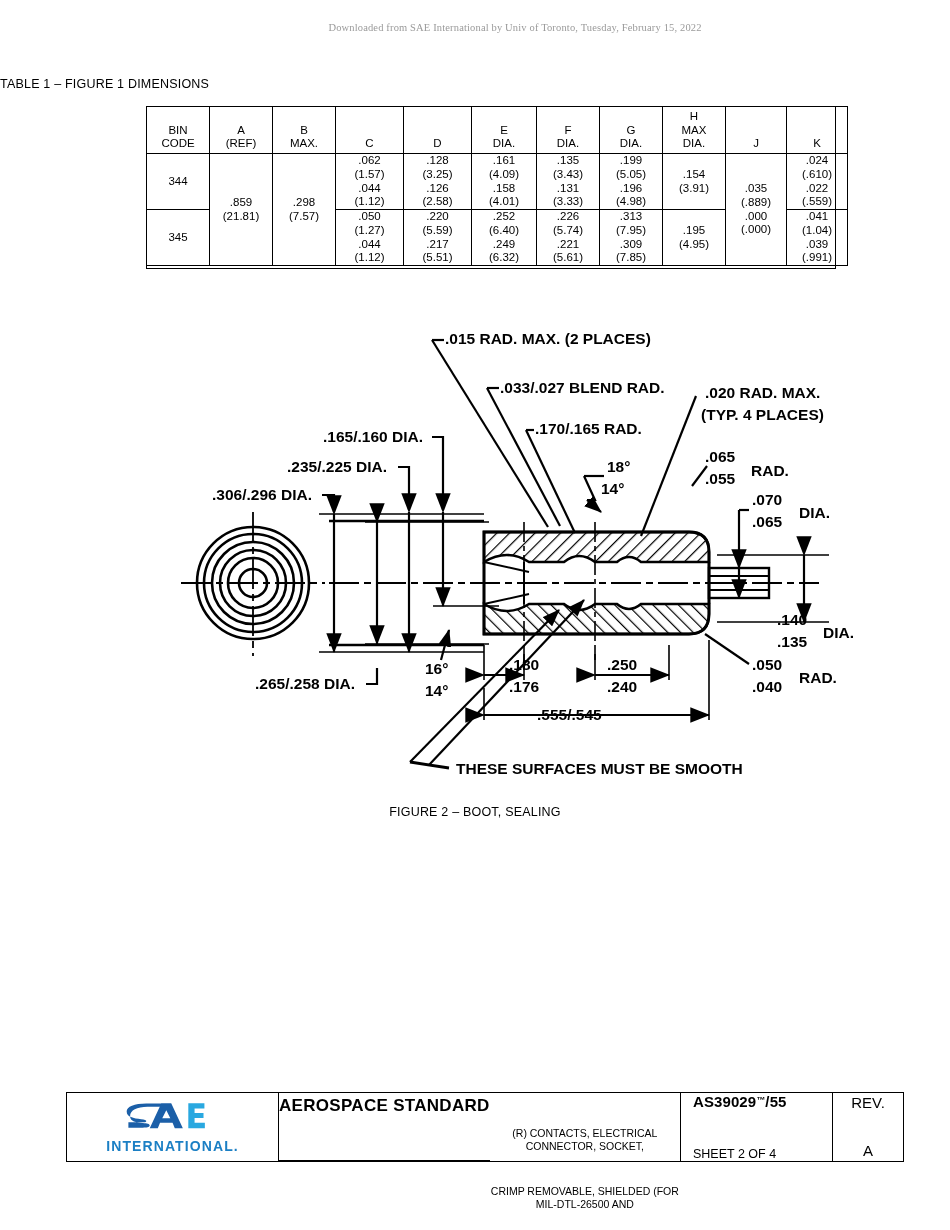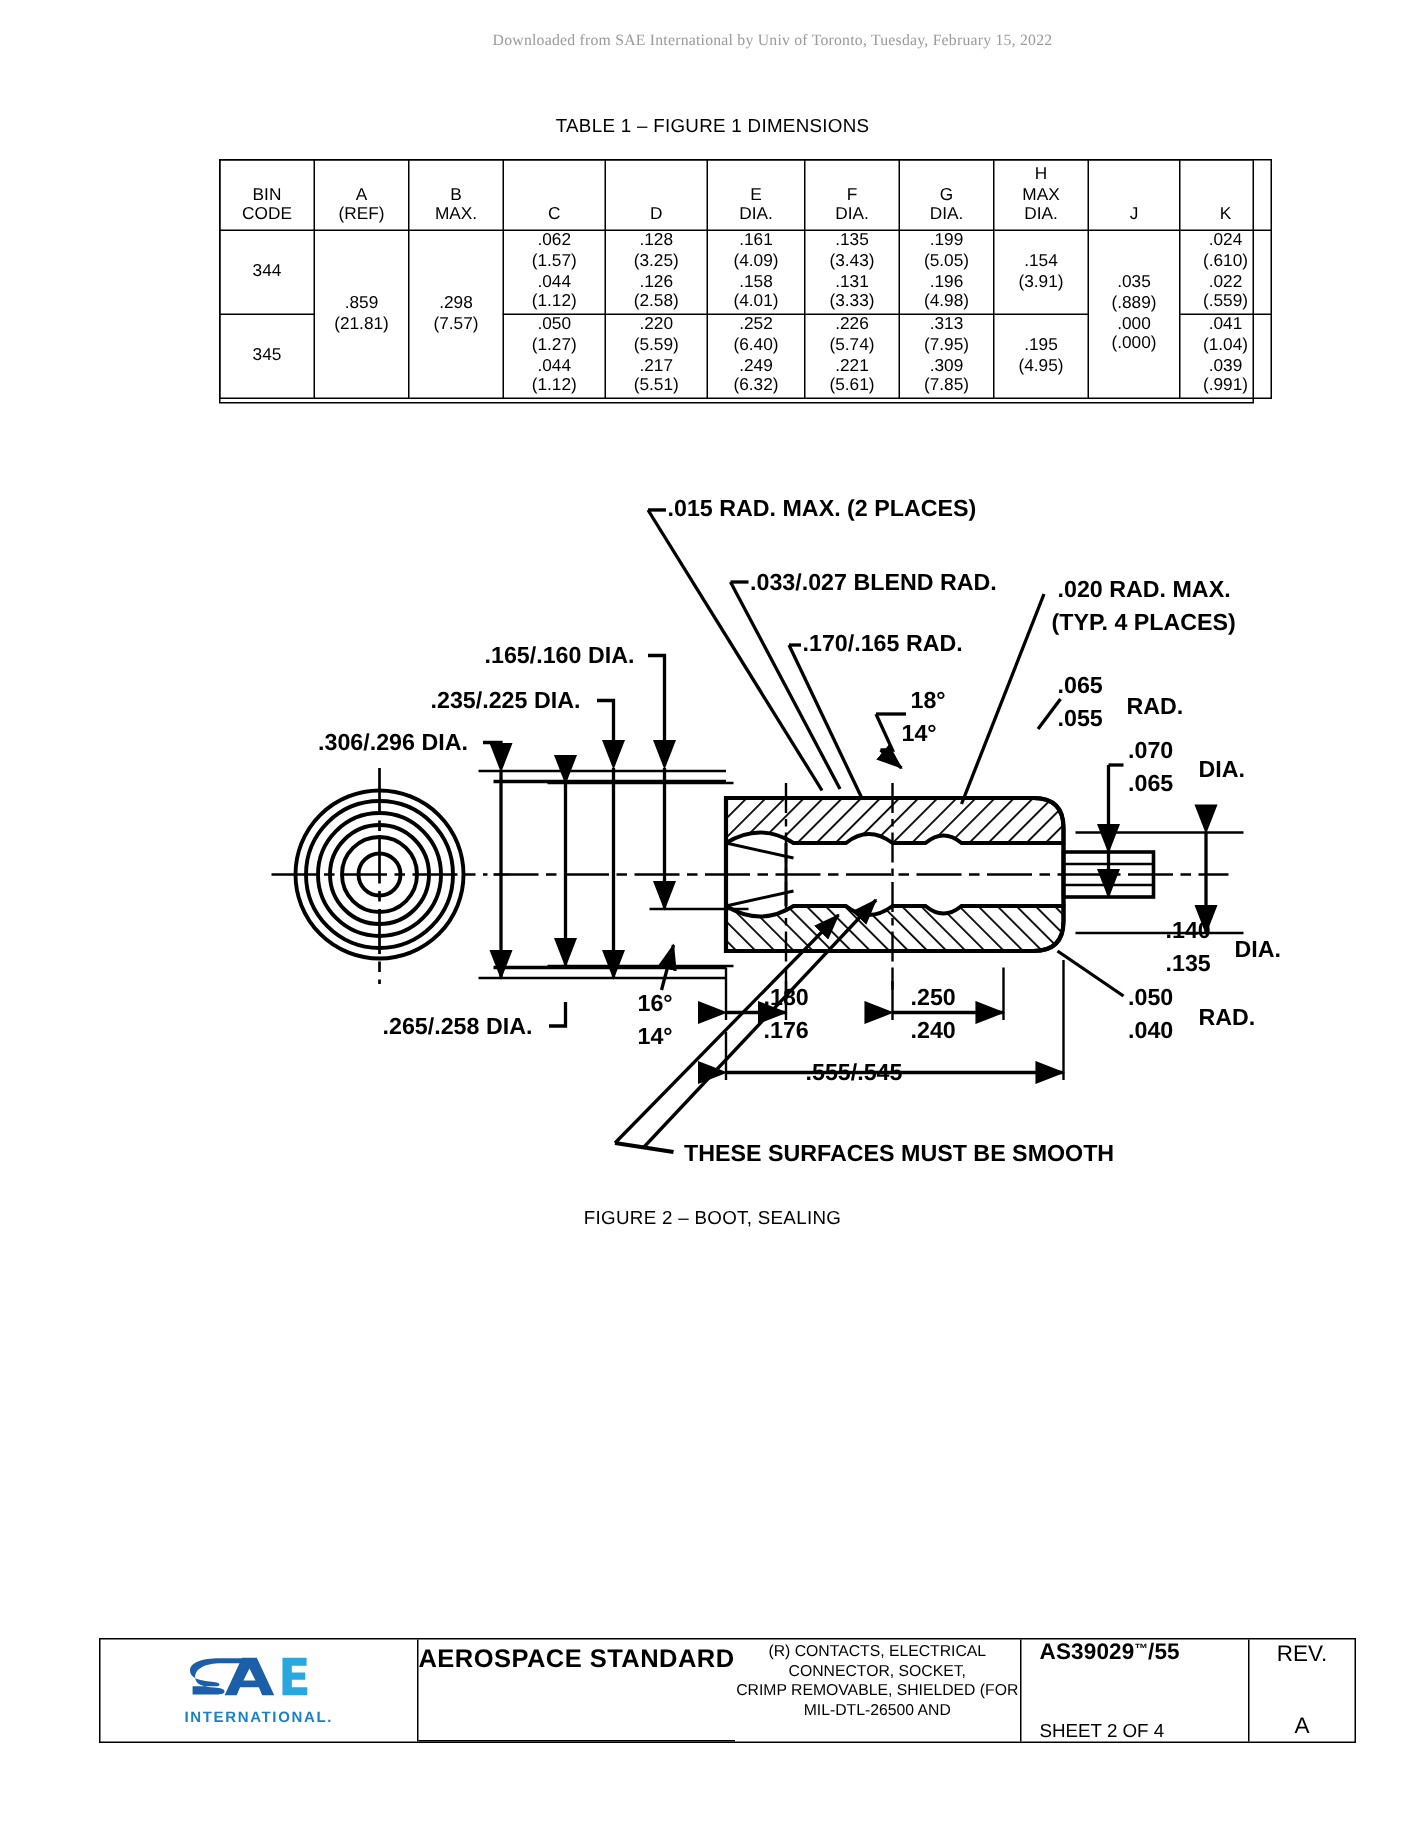--- a/index.html
+++ b/index.html
@@ -30,21 +30,21 @@
     white-space: nowrap;
     margin-left: 40px;
   }
 
   
   .table-title {
     position: absolute;
     top: 77px;
     left: 0;
     width: 950px;
-    text-align: center;
+    text-align: left;
     font-size: 12.5px;
     letter-spacing: .2px;
   }
 
   
   .dim-table-wrap {
     position: absolute;
     left: 146px;
     top: 106px;
     width: 690px;
@@ -141,21 +141,21 @@
     border-bottom: 1px solid #000;
     letter-spacing: .3px;
   }
   .f-mid-bot {
     flex: 1;
     text-align: center;
     font-size: 10.5px;
     line-height: 1.25;
     padding-top: 2px;
   }
-  .f-mid-bot span { display: block; }
+  .f-mid-bot span { display: block; margin-top: 32px; }
   .f-doc {
     width: 152px;
     border-right: 1.5px solid #000;
     box-sizing: border-box;
     display: flex;
     flex-direction: column;
     justify-content: space-between;
     padding-left: 12px;
   }
   .f-doc .docnum {
@@ -177,21 +177,21 @@
     flex-direction: column;
     align-items: center;
     justify-content: space-between;
     font-size: 15px;
     font-weight: normal;
     line-height: 1.35;
   }
 
   .sae-logo { width: 104px; height: 34px; }
   .sae-intl {
-    font-size: 10px;
+    font-size: 14px;
     font-weight: bold;
     letter-spacing: 1.1px;
     color: #1b7fc4;
     margin-top: 3px;
   }
 
   
   text { font-family: "Liberation Sans", sans-serif; }
 </style>
 </head>

